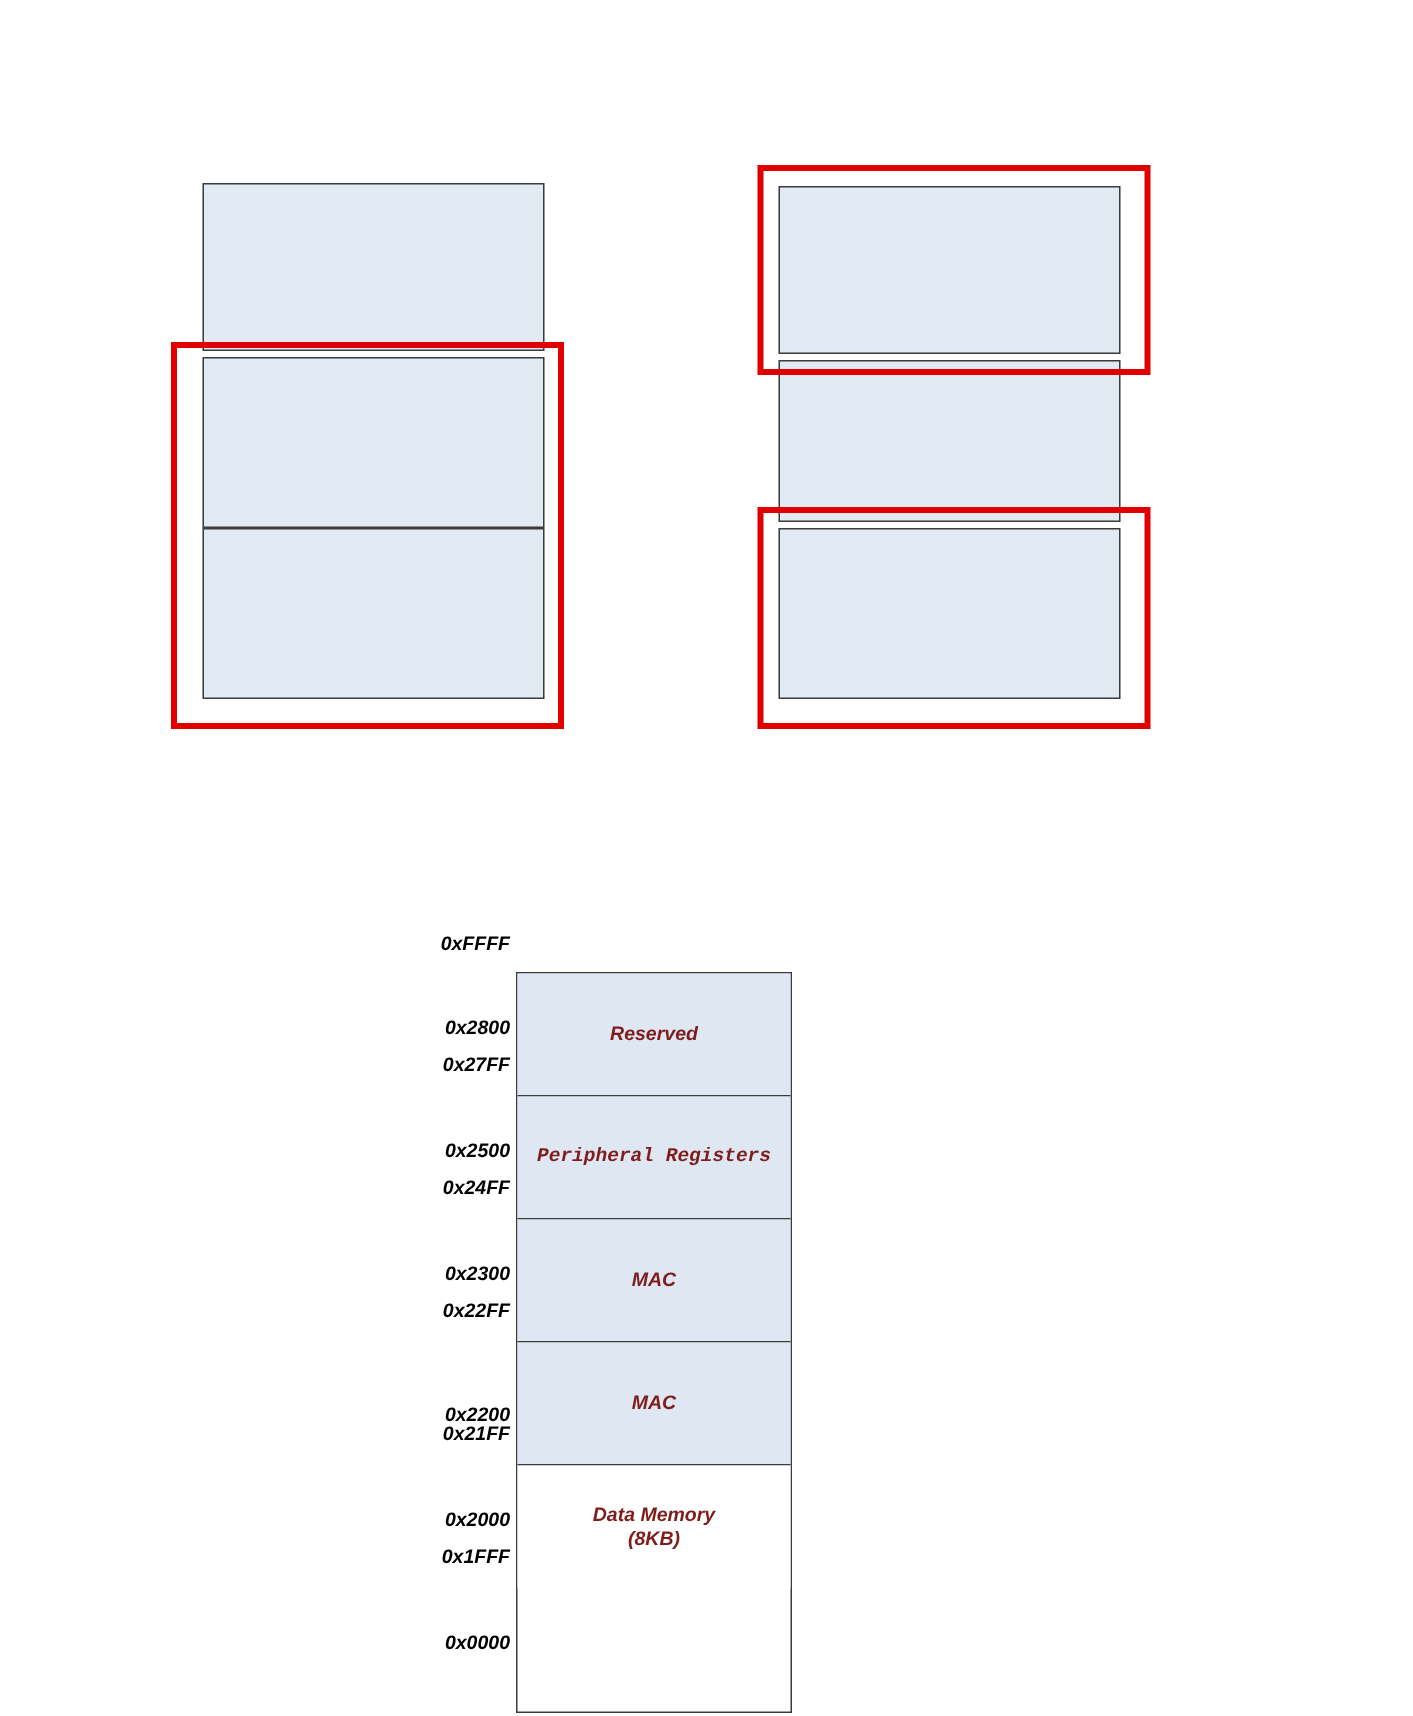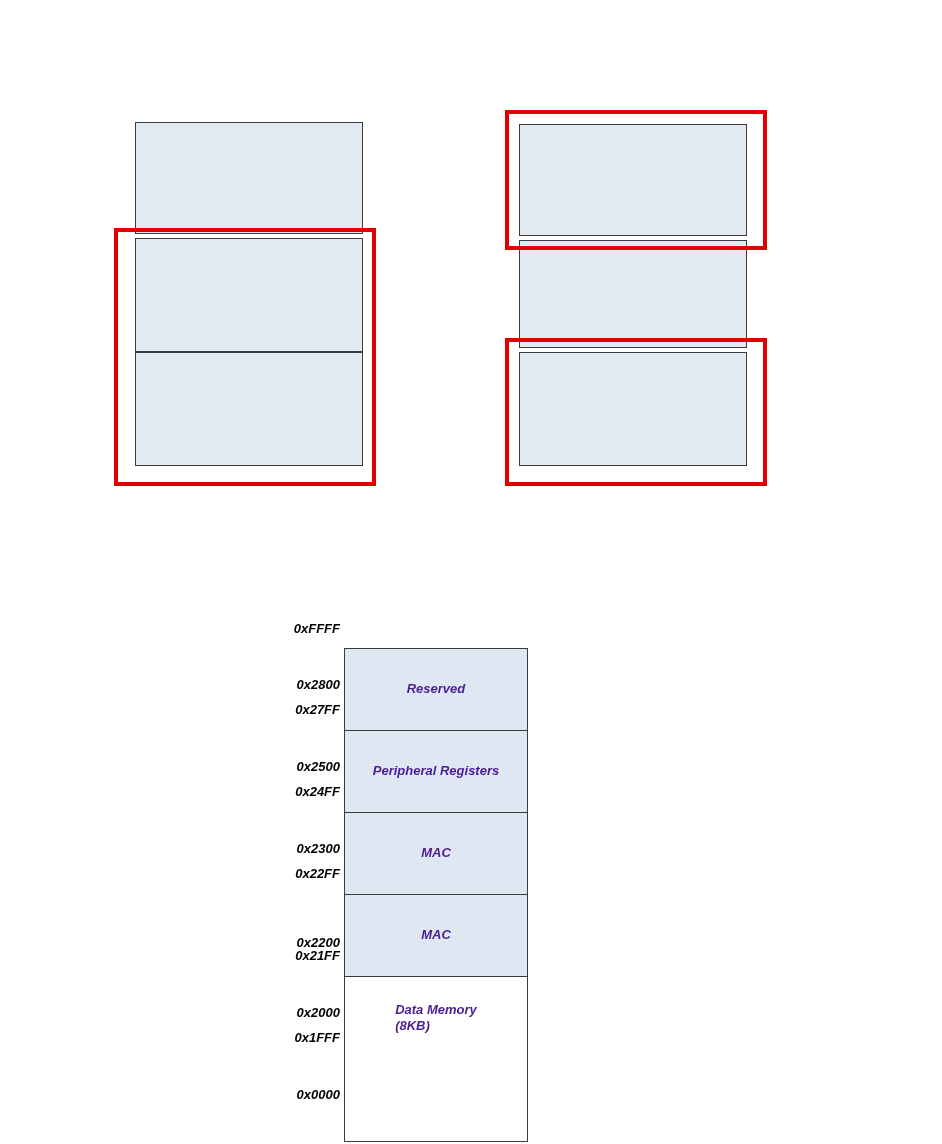--- a/index.html
+++ b/index.html
@@ -69,22 +69,22 @@
   .mem-row:last-child {
     border-bottom: none;
   }
   .mem-row.white {
     background: #ffffff;
   }
   .mem-name {
     font-style: italic;
     font-weight: bold;
     font-size: 13px;
-    color: #4c1d95;
-    text-align: left;
+    color: #7f1d1d;
+    text-align: center;
     line-height: 1.25;
     white-space: pre-line;
   }
 
   .addr-col {
     position: absolute;
     left: 248px;
     top: 615px;
     width: 92px;
     height: 494px;
@@ -133,21 +133,21 @@
 
   <div class="red-box" style="left:505px; top:110px; width:262px; height:140px;"></div>
 
   <div class="red-box" style="left:505px; top:338px; width:262px; height:148px;"></div>
 </div>
 
 <div id="memory-map">
   <div class="mem-row" style="height:82px;">
     <span class="mem-name">Reserved</span>
   </div>
-  <div class="mem-row" style="height:82px;">
+  <div class="mem-row" style="height:82px;font-family:Liberation Mono, monospace;">
     <span class="mem-name">Peripheral Registers</span>
   </div>
   <div class="mem-row" style="height:82px;">
     <span class="mem-name">MAC</span>
   </div>
   <div class="mem-row" style="height:82px;">
     <span class="mem-name">MAC</span>
   </div>
   <div class="mem-row white" style="height:82px;">
     <span class="mem-name">Data Memory

